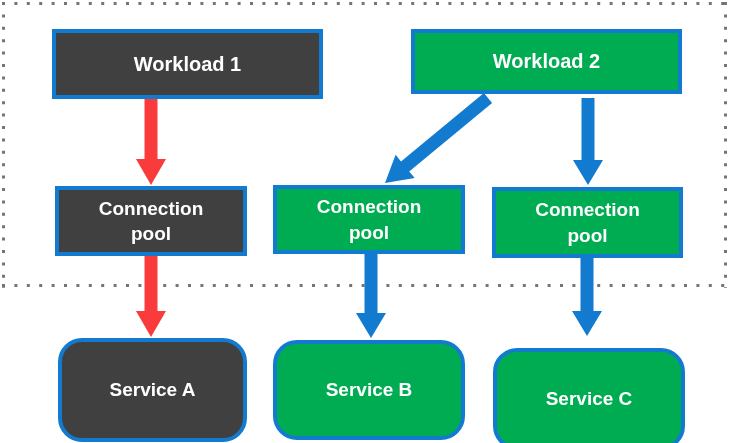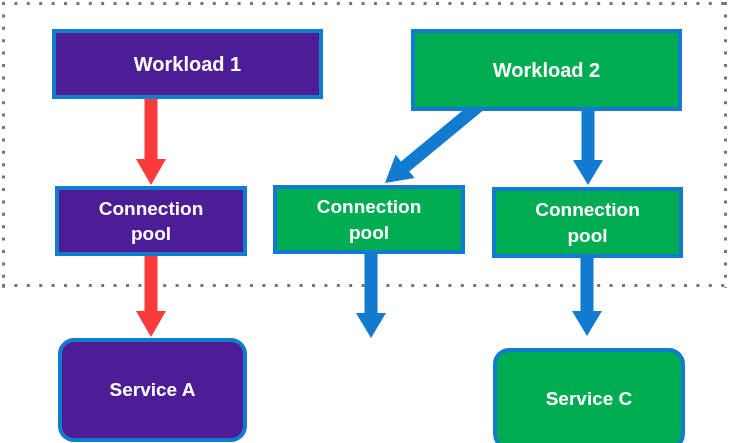--- a/index.html
+++ b/index.html
@@ -16,28 +16,28 @@
     box-sizing:border-box;
     display:flex;align-items:center;justify-content:center;
     border:4px solid #127BD0;
     color:#ffffff;
     font-weight:700;
     font-size:20px;
     text-align:center;
     line-height:1.32;
     white-space:pre-line;
   }
-  .fill-red{background:#4c1d95;}
+  .fill-red{background:#404040;}
   .fill-green{background:#00AC52;}
-  .rounded{border-radius:16px;}
+  .rounded{border-radius:24px;}
   .small-text{font-size:19px;align-items:center;}
 
   
   .n-workload1{left:52px;top:29px;width:271px;height:70px;}
-  .n-workload2{left:411px;top:29px;width:271px;height:82px;}
+  .n-workload2{left:411px;top:29px;width:271px;height:65px;}
   .n-pool1{left:55px;top:186px;width:192px;height:70px;}
   .n-pool2{left:273px;top:185px;width:192px;height:69px;}
   .n-pool3{left:492px;top:187px;width:191px;height:71px;}
   .n-serviceA{left:58px;top:338px;width:189px;height:104px;}
   .n-serviceB{left:273px;top:340px;width:192px;height:100px;}
   .n-serviceC{left:493px;top:338px;width:192px;height:102px;margin-top:10px;}
 </style>
 </head>
 <body>
 
@@ -85,18 +85,21 @@
 
   <div class="node fill-green small-text n-pool3">
     <span>Connection
 pool</span>
   </div>
 
   <div class="node fill-red rounded small-text n-serviceA">
     <span>Service A</span>
   </div>
 
+  <div class="node fill-green rounded small-text n-serviceB">
+    <span>Service B</span>
+  </div>
 
   <div class="node fill-green rounded small-text n-serviceC">
     <span>Service C</span>
   </div>
 
 </div>
 
 </body></html>

